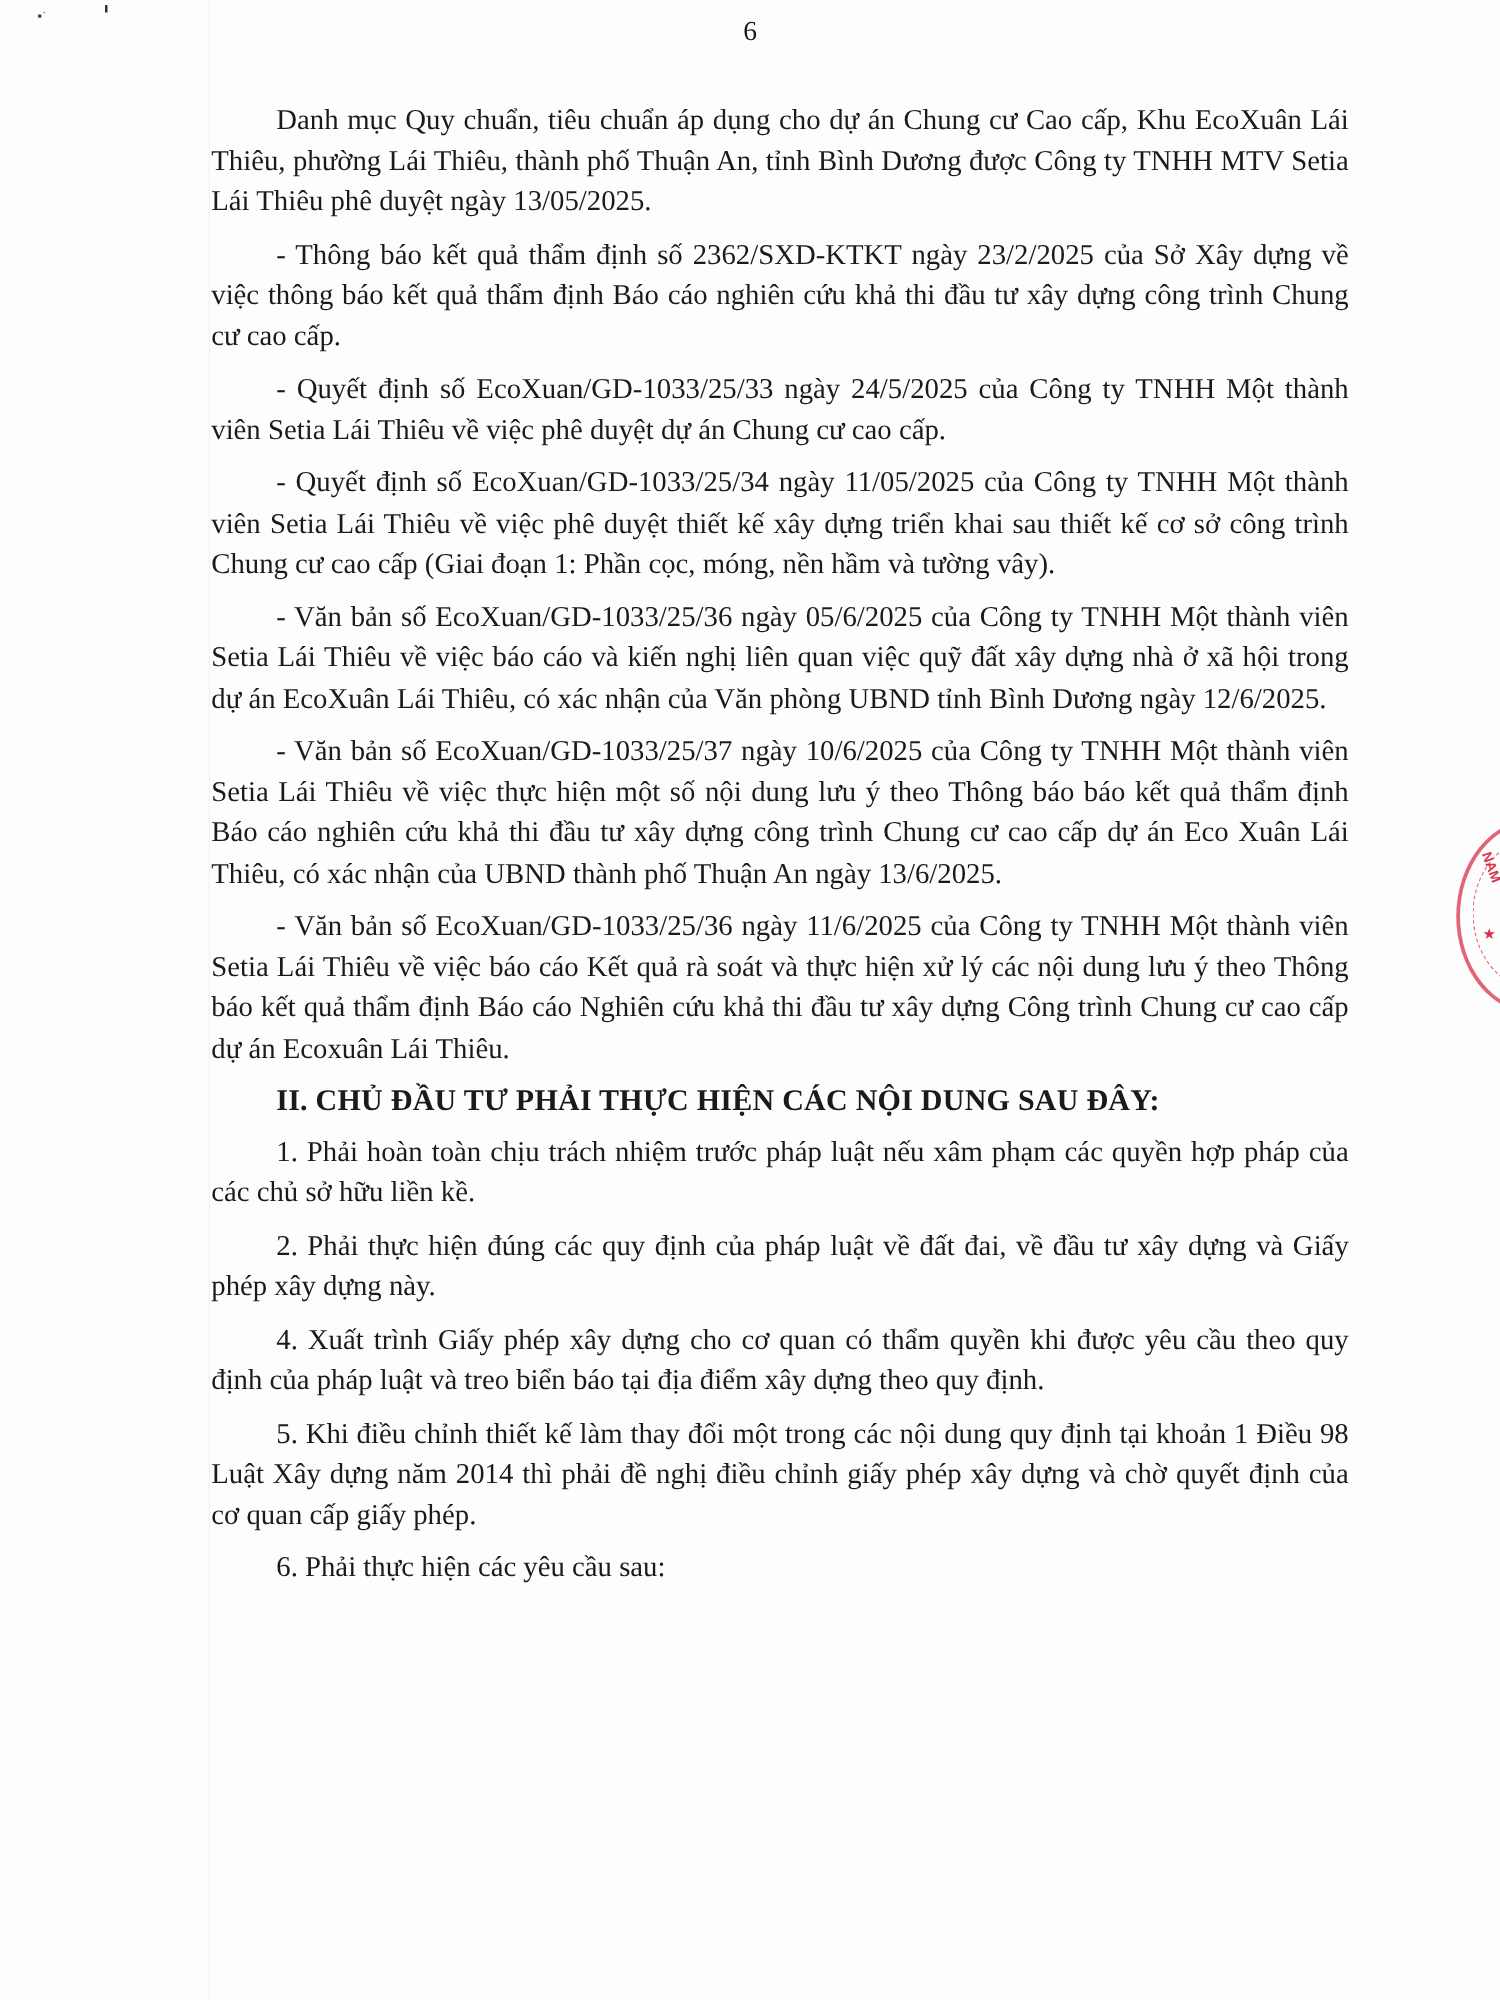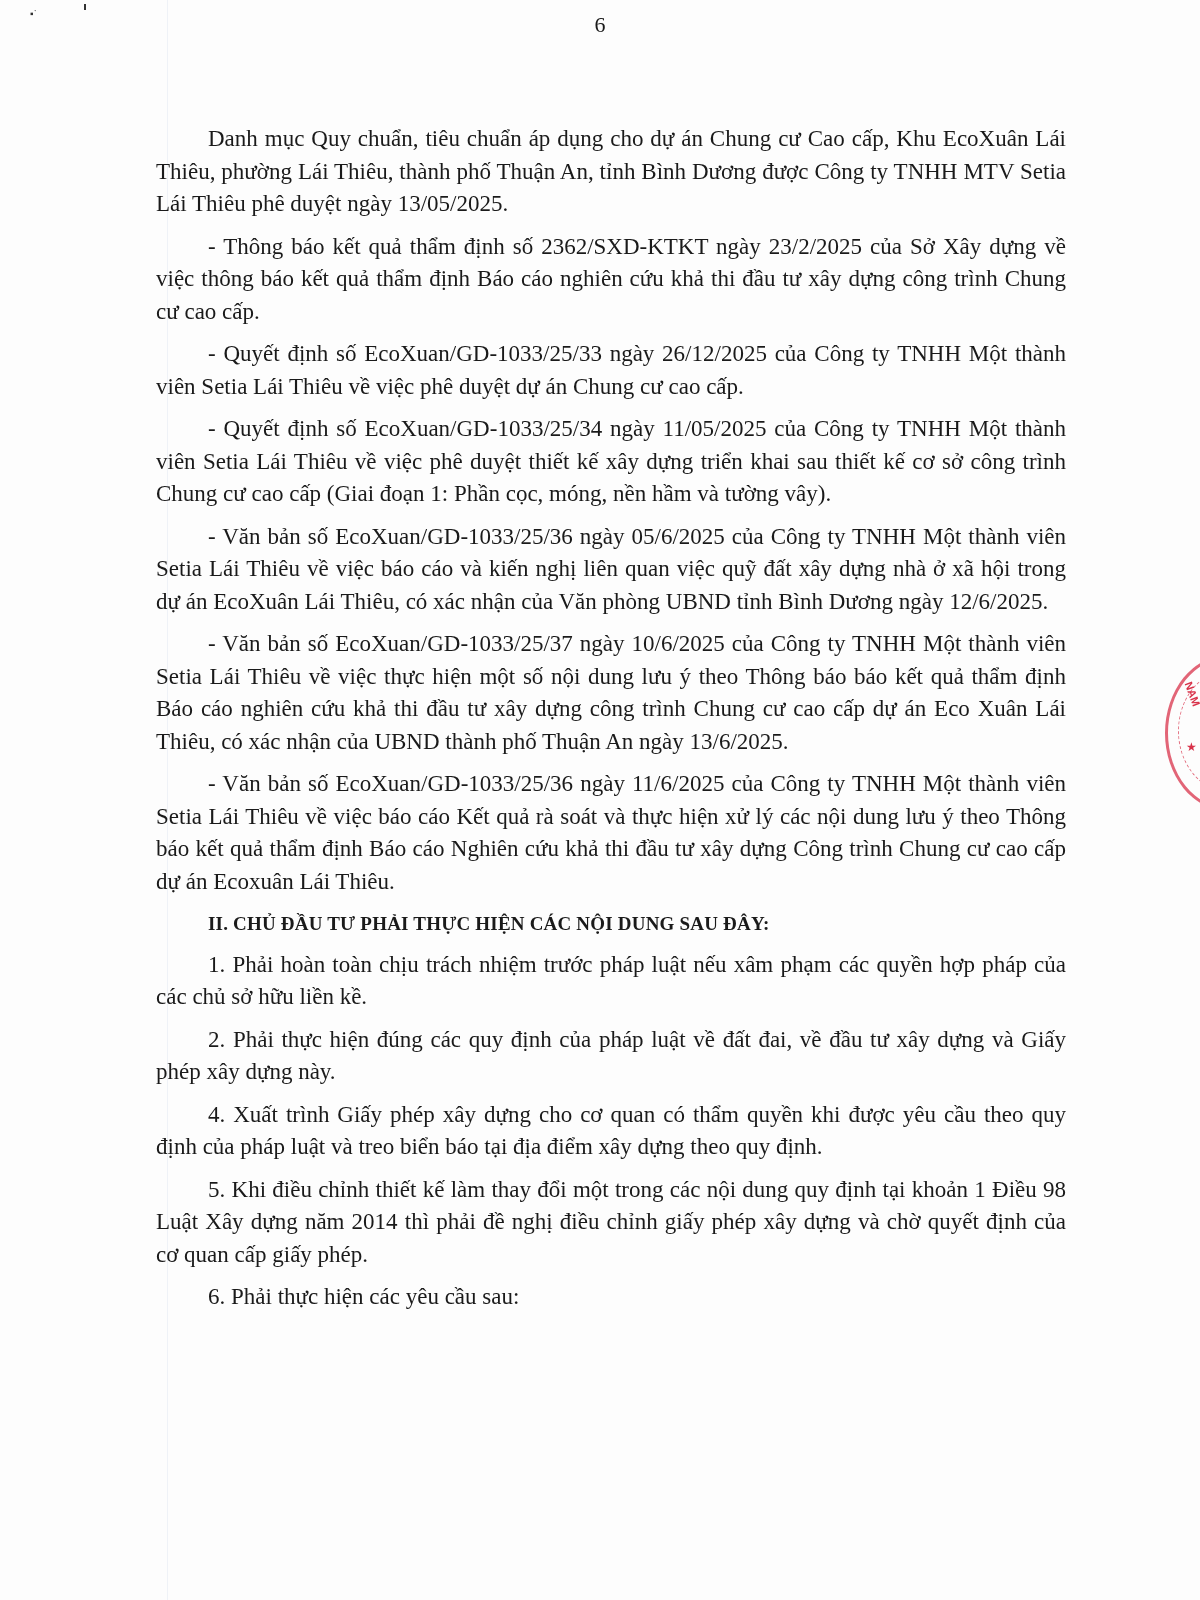--- a/index.html
+++ b/index.html
@@ -7,26 +7,26 @@
       width: 1200px; height: 1600px; background: #fdfdfd; position: relative; overflow: hidden;
       font-family: "Liberation Serif", "DejaVu Serif", serif; color: #1a1a1a;
     }
     .page-number {
       position: absolute; top: 12px; left: 0; width: 1200px; text-align: center;
       font-size: 22px;
     }
     .specks { position: absolute; top: 8px; left: 30px; font-size: 10px; color: #333; }
     .speck2 { position: absolute; top: 4px; left: 84px; width: 2px; height: 6px; background: #333; }
     .content {
-      position: absolute; top: 80px; left: 156px; width: 910px;
-      font-size: 23px; line-height: 32.5px; text-align: justify; margin-top: 43px;
+      position: absolute; top: 80px; left: 169px; width: 910px;
+      font-size: 23px; line-height: 32.5px; text-align: justify;
     }
     .para { margin: 0 0 10px 0; text-indent: 52px; }
     .heading {
-      margin: 4px 0 8px 0; text-indent: 52px; font-weight: bold; font-size: 19px; letter-spacing: 0.2px;
+      margin: 4px 0 8px 0; text-indent: 52px; font-weight: bold; font-size: 24px; letter-spacing: 0.2px;
     }
     .stamp {
       position: absolute; left: 1165px; top: 655px; width: 120px; height: 150px;
       border: 3px solid #d8324a; border-radius: 50%; opacity: 0.75;
     }
     .stamp-inner {
       position: absolute; left: 1178px; top: 670px; width: 100px; height: 120px;
       border: 1.5px dashed #d8324a; border-radius: 50%; opacity: 0.7;
     }
     .stamp-text {
@@ -41,21 +41,21 @@
 
 <div class="scan-line"></div>
 <span class="specks">▪˙</span>
 <div class="speck2"></div>
 
 <div class="page-number">6</div>
 
 <div class="content">
   <p class="para">Danh mục Quy chuẩn, tiêu chuẩn áp dụng cho dự án Chung cư Cao cấp, Khu EcoXuân Lái Thiêu, phường Lái Thiêu, thành phố Thuận An, tỉnh Bình Dương được Công ty TNHH MTV Setia Lái Thiêu phê duyệt ngày 13/05/2025.</p>
   <p class="para">- Thông báo kết quả thẩm định số 2362/SXD-KTKT ngày 23/2/2025 của Sở Xây dựng về việc thông báo kết quả thẩm định Báo cáo nghiên cứu khả thi đầu tư xây dựng công trình Chung cư cao cấp.</p>
-  <p class="para">- Quyết định số EcoXuan/GD-1033/25/33 ngày 26/12/2025 của Công ty TNHH Một thành viên Setia Lái Thiêu về việc phê duyệt dự án Chung cư cao cấp.</p>
+  <p class="para">- Quyết định số EcoXuan/GD-1033/25/33 ngày 24/5/2025 của Công ty TNHH Một thành viên Setia Lái Thiêu về việc phê duyệt dự án Chung cư cao cấp.</p>
   <p class="para">- Quyết định số EcoXuan/GD-1033/25/34 ngày 11/05/2025 của Công ty TNHH Một thành viên Setia Lái Thiêu về việc phê duyệt thiết kế xây dựng triển khai sau thiết kế cơ sở công trình Chung cư cao cấp (Giai đoạn 1: Phần cọc, móng, nền hầm và tường vây).</p>
   <p class="para">- Văn bản số EcoXuan/GD-1033/25/36 ngày 05/6/2025 của Công ty TNHH Một thành viên Setia Lái Thiêu về việc báo cáo và kiến nghị liên quan việc quỹ đất xây dựng nhà ở xã hội trong dự án EcoXuân Lái Thiêu, có xác nhận của Văn phòng UBND tỉnh Bình Dương ngày 12/6/2025.</p>
   <p class="para">- Văn bản số EcoXuan/GD-1033/25/37 ngày 10/6/2025 của Công ty TNHH Một thành viên Setia Lái Thiêu về việc thực hiện một số nội dung lưu ý theo Thông báo báo kết quả thẩm định Báo cáo nghiên cứu khả thi đầu tư xây dựng công trình Chung cư cao cấp dự án Eco Xuân Lái Thiêu, có xác nhận của UBND thành phố Thuận An ngày 13/6/2025.</p>
   <p class="para">- Văn bản số EcoXuan/GD-1033/25/36 ngày 11/6/2025 của Công ty TNHH Một thành viên Setia Lái Thiêu về việc báo cáo Kết quả rà soát và thực hiện xử lý các nội dung lưu ý theo Thông báo kết quả thẩm định Báo cáo Nghiên cứu khả thi đầu tư xây dựng Công trình Chung cư cao cấp dự án Ecoxuân Lái Thiêu.</p>
 
   <p class="heading">II. CHỦ ĐẦU TƯ PHẢI THỰC HIỆN CÁC NỘI DUNG SAU ĐÂY:</p>
 
   <p class="para">1. Phải hoàn toàn chịu trách nhiệm trước pháp luật nếu xâm phạm các quyền hợp pháp của các chủ sở hữu liền kề.</p>
   <p class="para">2. Phải thực hiện đúng các quy định của pháp luật về đất đai, về đầu tư xây dựng và Giấy phép xây dựng này.</p>
   <p class="para">4. Xuất trình Giấy phép xây dựng cho cơ quan có thẩm quyền khi được yêu cầu theo quy định của pháp luật và treo biển báo tại địa điểm xây dựng theo quy định.</p>

